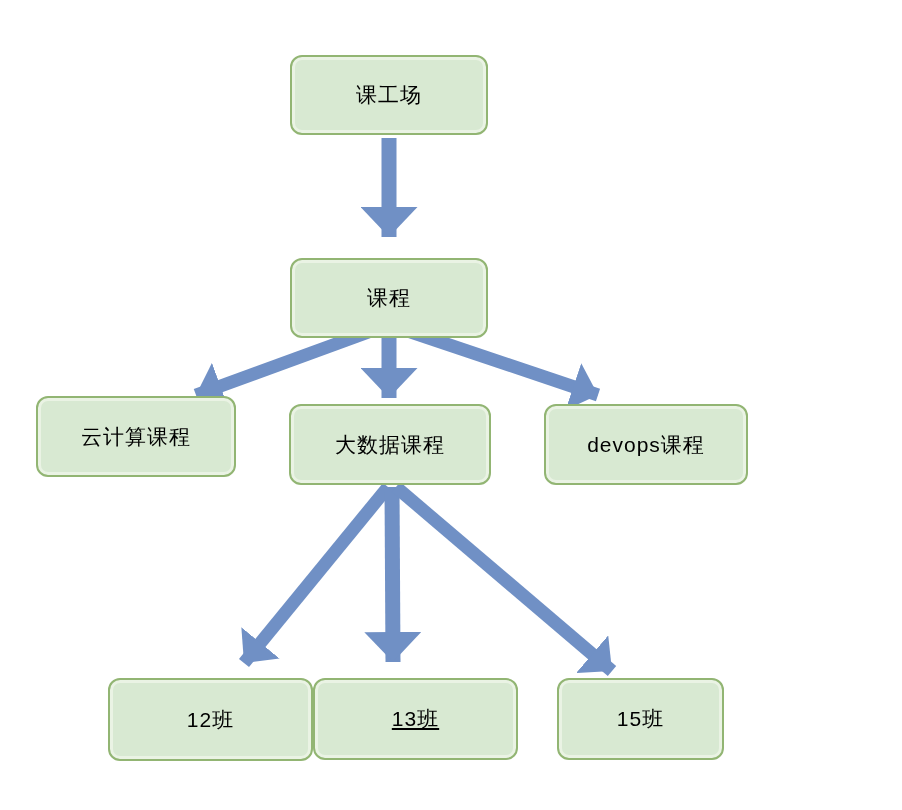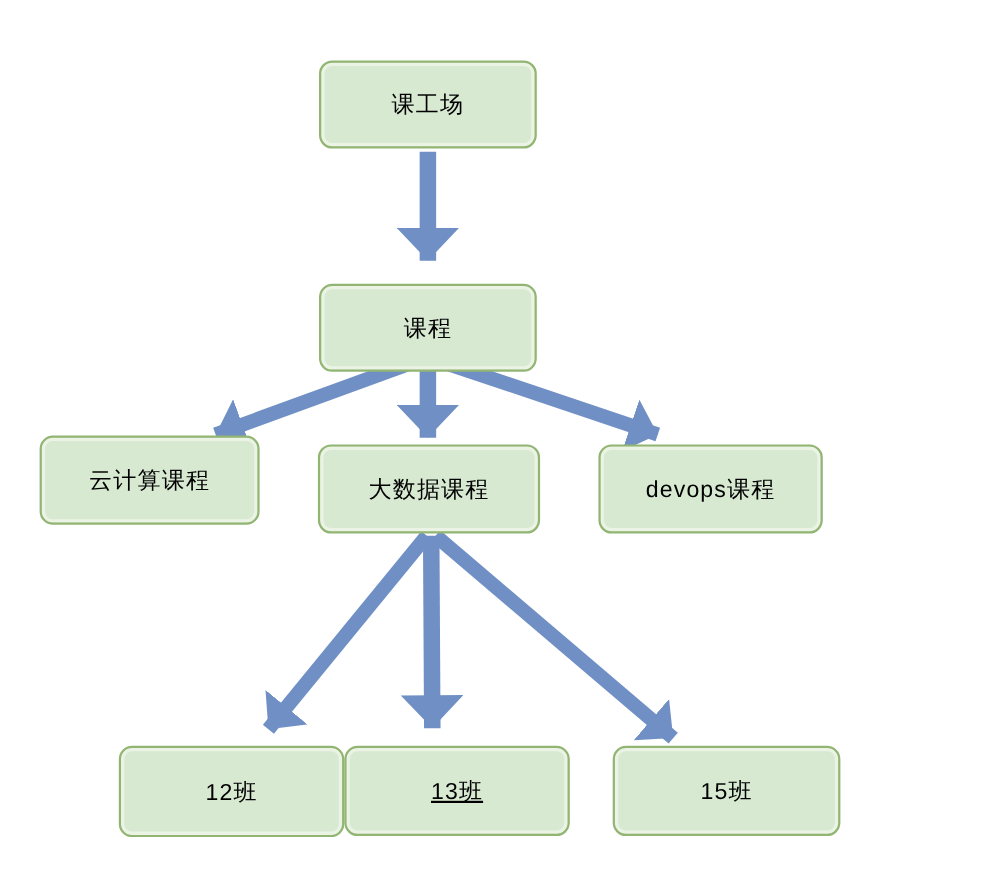--- a/index.html
+++ b/index.html
@@ -79,17 +79,17 @@
   </div>
       <div class="node" style="left: 544px; top: 404px; width: 204px; height: 81px;">
     <span class="node-label">devops课程</span>
   </div>
       <div class="node" style="left: 72px; top: 678px; width: 205px; height: 83px; margin-left: 36px;">
     <span class="node-label">12班</span>
   </div>
       <div class="node" style="left: 313px; top: 678px; width: 205px; height: 82px; text-decoration: underline;">
     <span class="node-label">13班</span>
   </div>
-      <div class="node" style="left: 557px; top: 678px; width: 207px; height: 82px; text-align: right;">
+      <div class="node" style="left: 557px; top: 678px; width: 167px; height: 82px; text-align: right;">
     <span class="node-label">15班</span>
   </div>
     </div>
 </div>
 
 </body></html>

